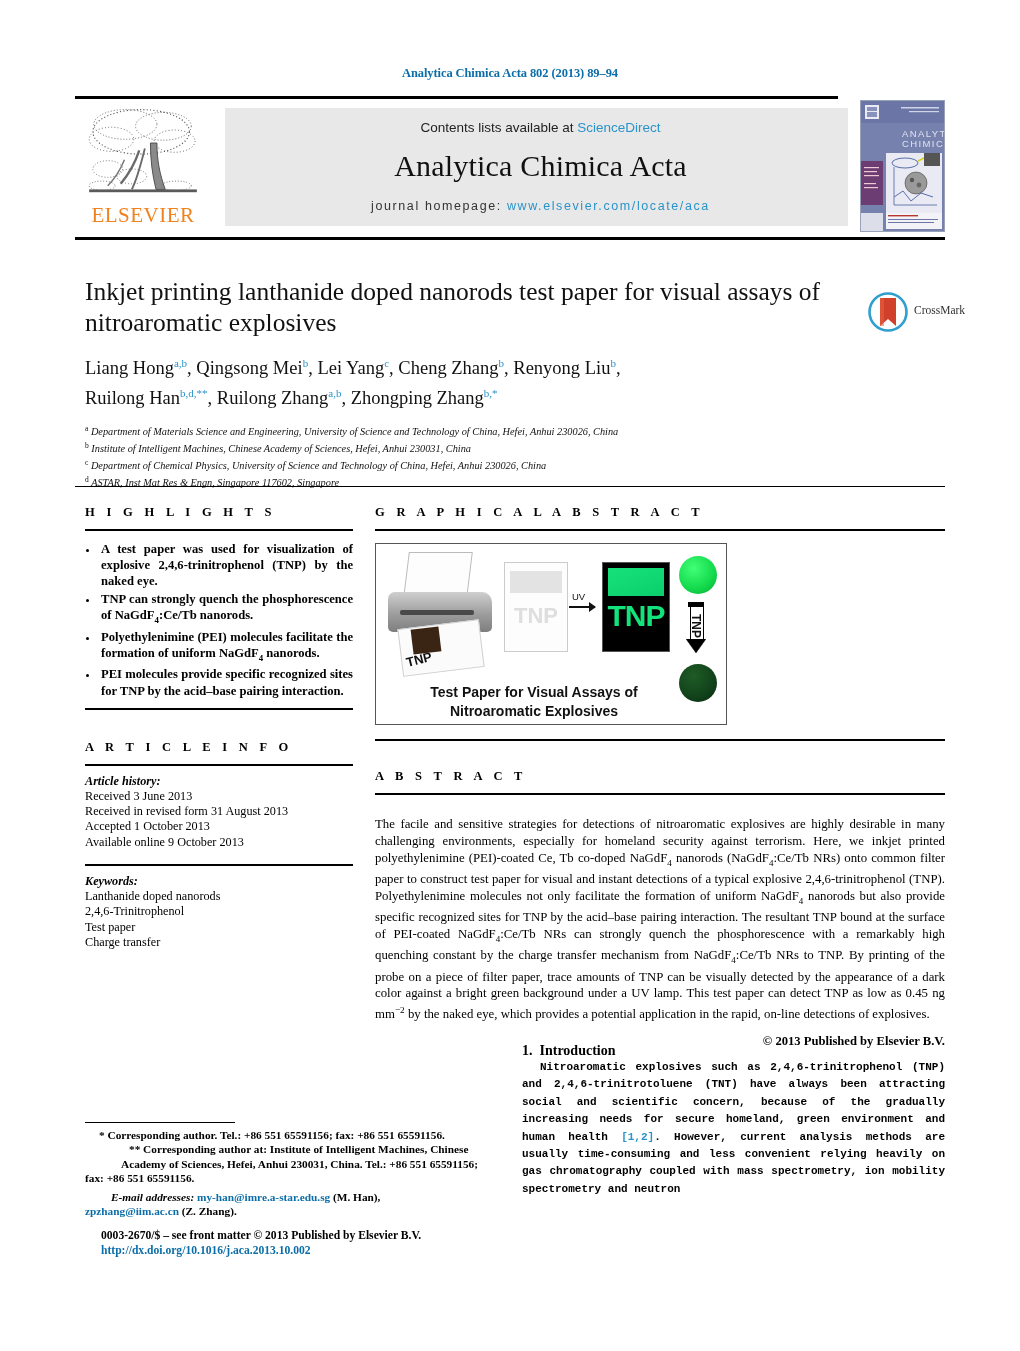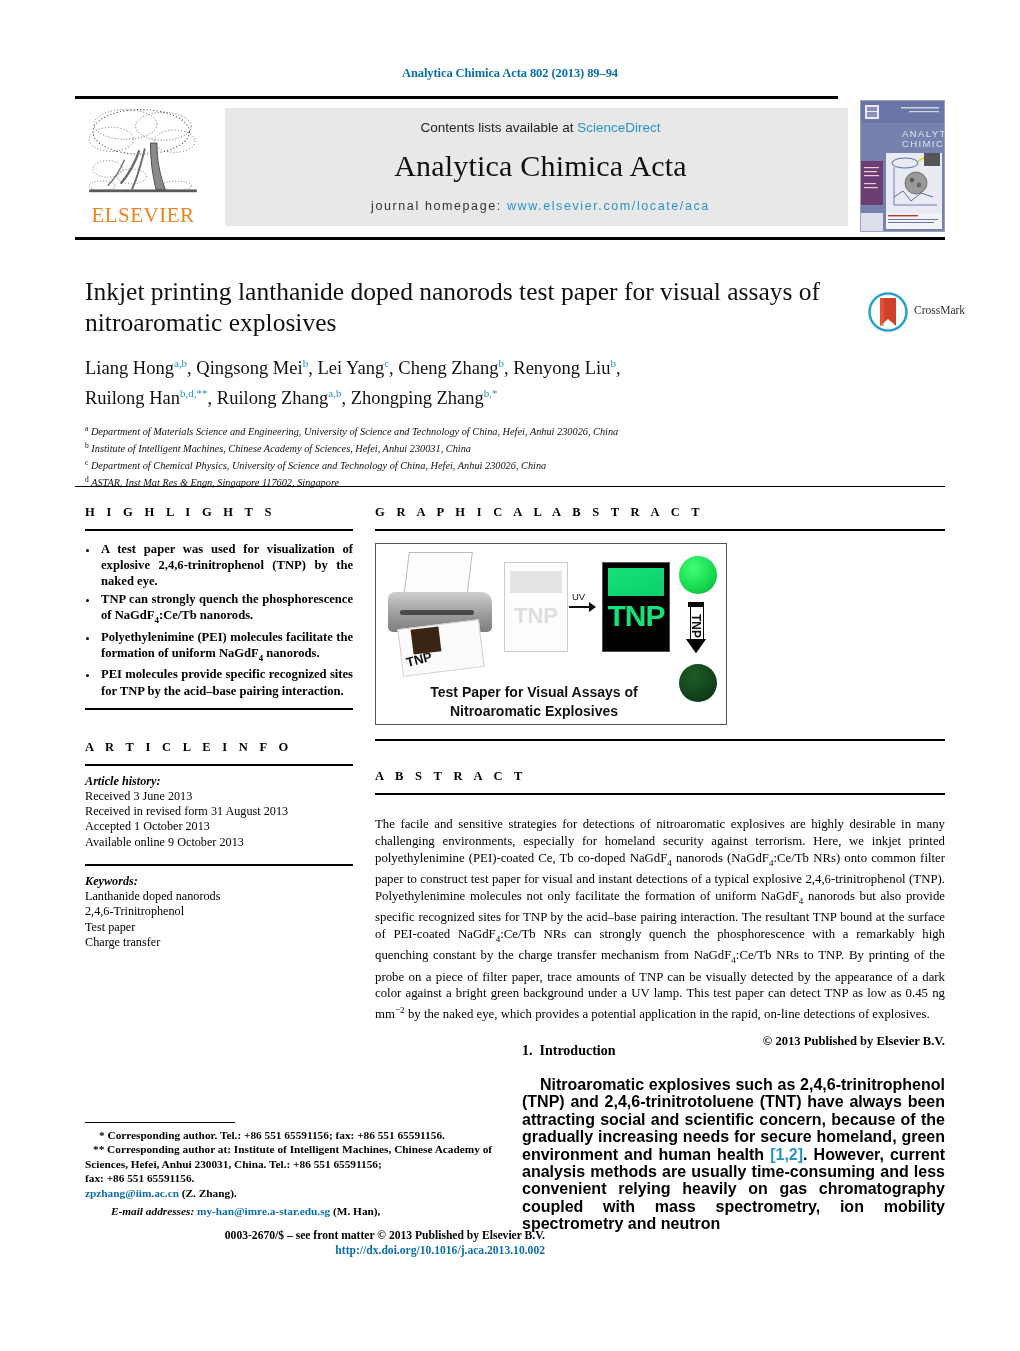--- a/index.html
+++ b/index.html
@@ -270,42 +270,42 @@
   }
 
   
   .intro-wrap { position:absolute; left:522px; top:1043px; width:423px; }
   .intro-head {
     font-family:"Liberation Serif", serif;
     font-weight:bold; font-size:14px; color:#000;
   }
   .intro-head .num { margin-right:7px; }
   .intro-para {
-    margin-top:17px; text-indent:18px;
-    font-family:Liberation Sans, sans-serif;
-    font-weight:bold; font-size:16px; line-height:17.4px;
+    text-indent:18px;
+    font-family:Liberation Mono, monospace;
+    font-weight:bold; font-size:11px; line-height:17.4px;
     text-align:justify; color:#000;
   }
   .cite { color:#2a93c9; }
 
   
   .foot-rule {
     position:absolute; left:85px; top:1122px; width:150px; height:1px; background:#000;
   }
   .footnotes {
     position:absolute; left:85px; top:1128px; width:420px;
     font-family:"Liberation Serif", serif;
     font-weight:bold; font-size:11.3px; line-height:14.4px; color:#000;
   }
   .footnotes .em { color:#0b6ea8; }
   .footnotes .ital { font-style:italic; }
   .imprint {
-    position:absolute; left:85px; top:1228px; width:460px;
-    font-family:"Liberation Serif", serif;
-    font-weight:bold; font-size:11.6px; line-height:15px; color:#000;text-align:right;
+    position:absolute; left:101px; top:1228px; width:460px;
+    font-family:"Liberation Serif", serif;
+    font-weight:bold; font-size:11.6px; line-height:15px; color:#000;
   }
   .imprint .doi { color:#0b6ea8; }
 </style>
 </head>
 <body>
 
 <div class="page">
 
   <div class="runhead">Analytica Chimica Acta 802 (2013) 89–94</div>
 
@@ -493,31 +493,31 @@
   <div class="intro-wrap">
     <div class="intro-head">
       <span class="num">1.</span><span>Introduction</span>
     </div>
     <div class="intro-para" id="intro-para">Nitroaromatic explosives such as 2,4,6-trinitrophenol (TNP) and 2,4,6-trinitrotoluene (TNT) have always been attracting social and scientific concern, because of the gradually increasing needs for secure homeland, green environment and human health <span class="cite">[1,2]</span>. However, current analysis methods are usually time-consuming and less convenient relying heavily on gas chromatography coupled with mass spectrometry, ion mobility spectrometry and neutron</div>
   </div>
 
   <div class="foot-rule"></div>
   <div class="footnotes">
     <div style="text-indent:14px;">* Corresponding author. Tel.: +86 551 65591156; fax: +86 551 65591156.</div>
-    <div style="text-indent:8px;">** Corresponding author at: Institute of Intelligent Machines, Chinese Academy of Sciences, Hefei, Anhui 230031, China. Tel.: +86 551 65591156;</div>
+    <div style="text-indent:8px;margin-left:36px;">** Corresponding author at: Institute of Intelligent Machines, Chinese Academy of Sciences, Hefei, Anhui 230031, China. Tel.: +86 551 65591156;</div>
     <div>fax: +86 551 65591156.</div>
-    <div>
-      <span class="em">zpzhang@iim.ac.cn</span>
-      <span>(Z. Zhang).</span>
-    </div>
     <div style="margin-top:4px; text-indent:26px;">
       <span class="ital">E-mail addresses:</span>
       <span class="em">my-han@imre.a-star.edu.sg</span>
       <span>(M. Han),</span>
     </div>
+    <div>
+      <span class="em">zpzhang@iim.ac.cn</span>
+      <span>(Z. Zhang).</span>
+    </div>
   </div>
 
   <div class="imprint">
     <div>0003-2670/$ – see front matter © 2013 Published by Elsevier B.V.</div>
     <div class="doi">http://dx.doi.org/10.1016/j.aca.2013.10.002</div>
   </div>
 
 </div>
 
 </body></html>

